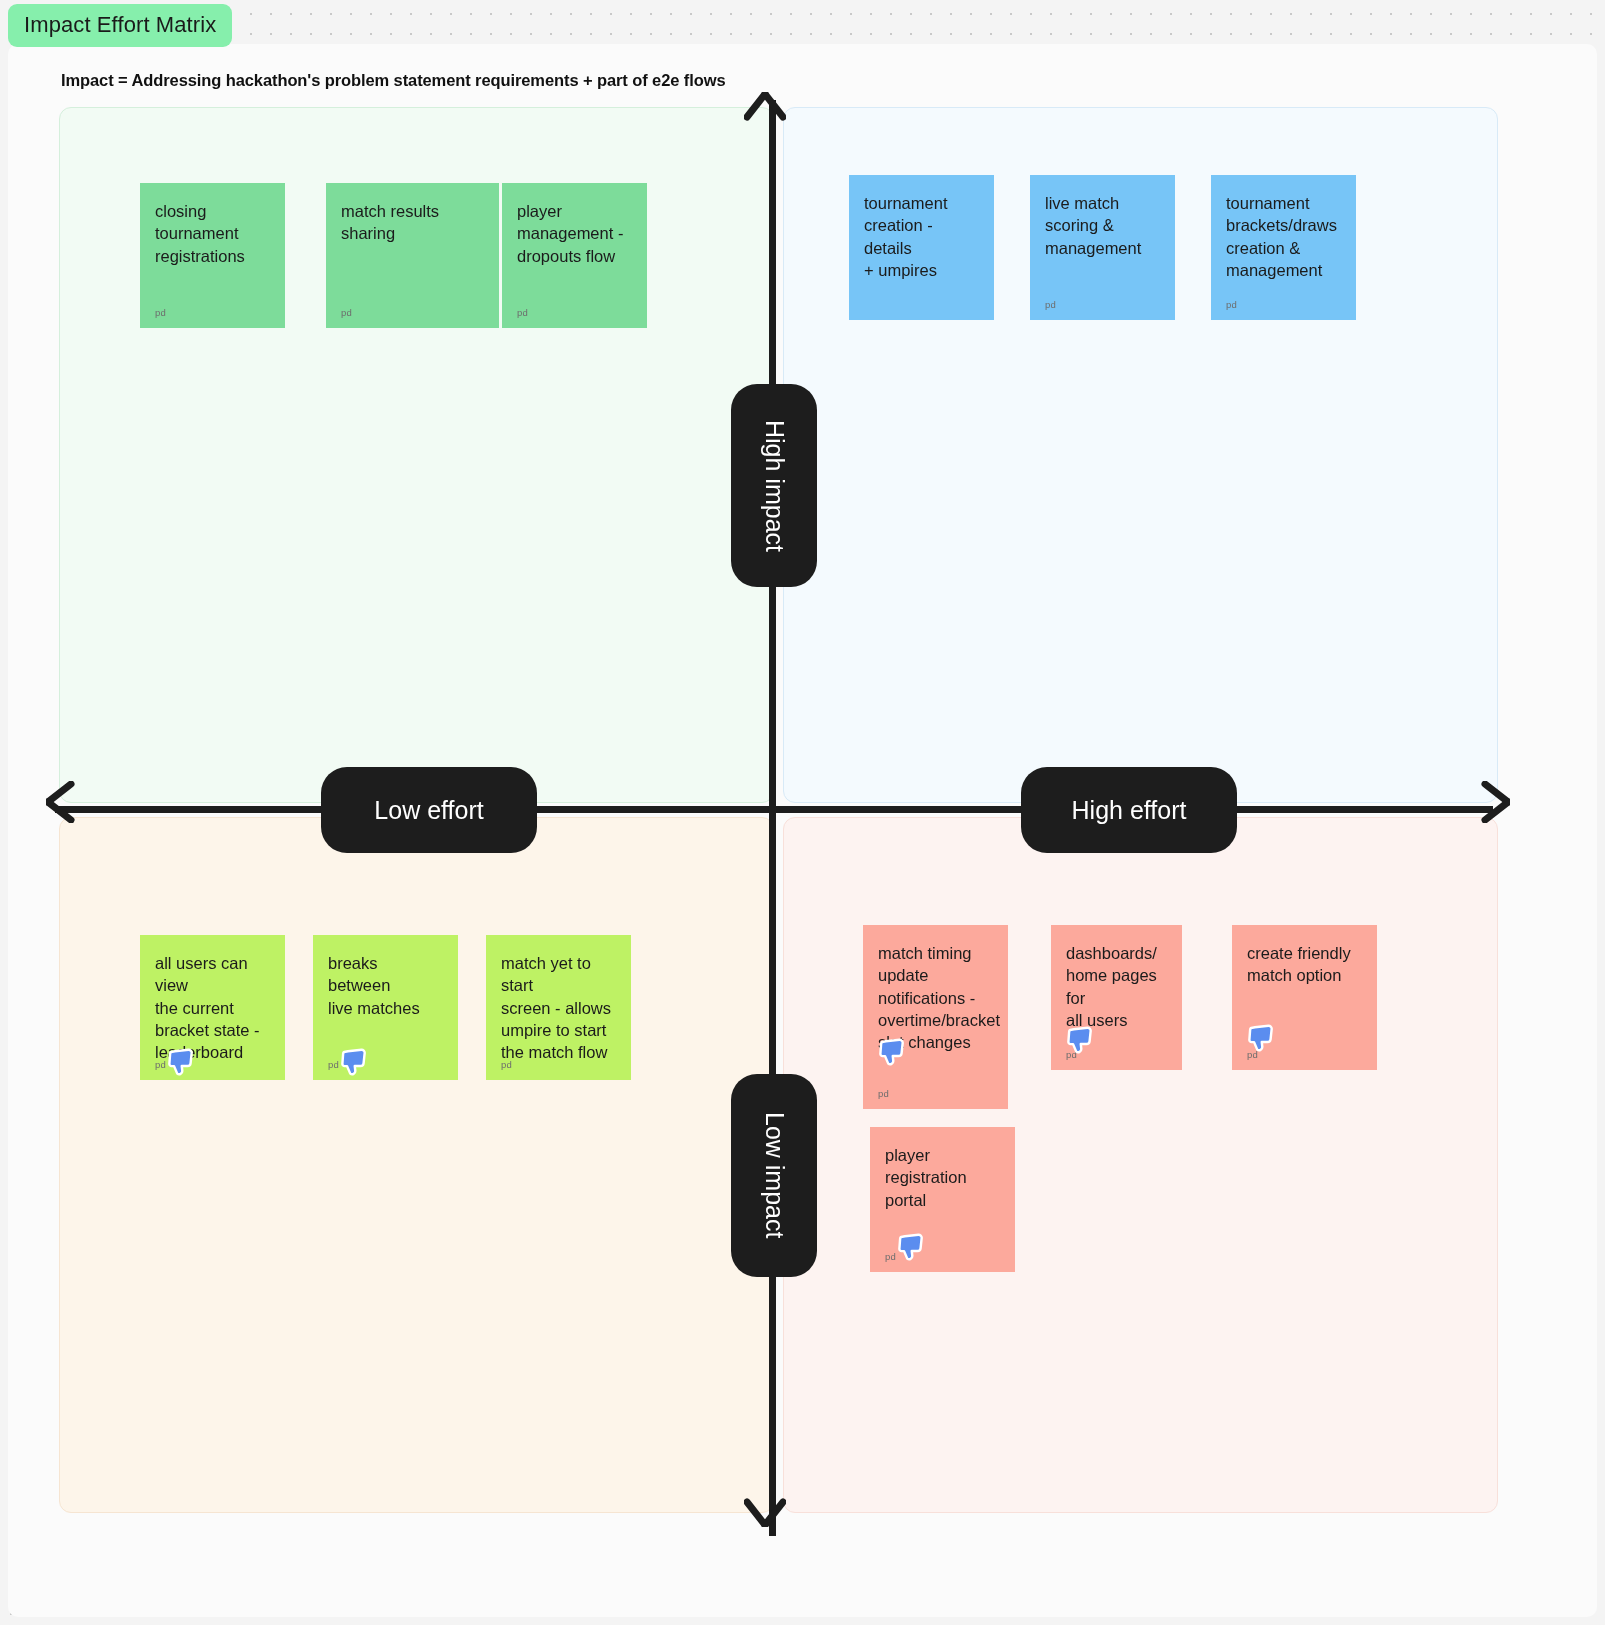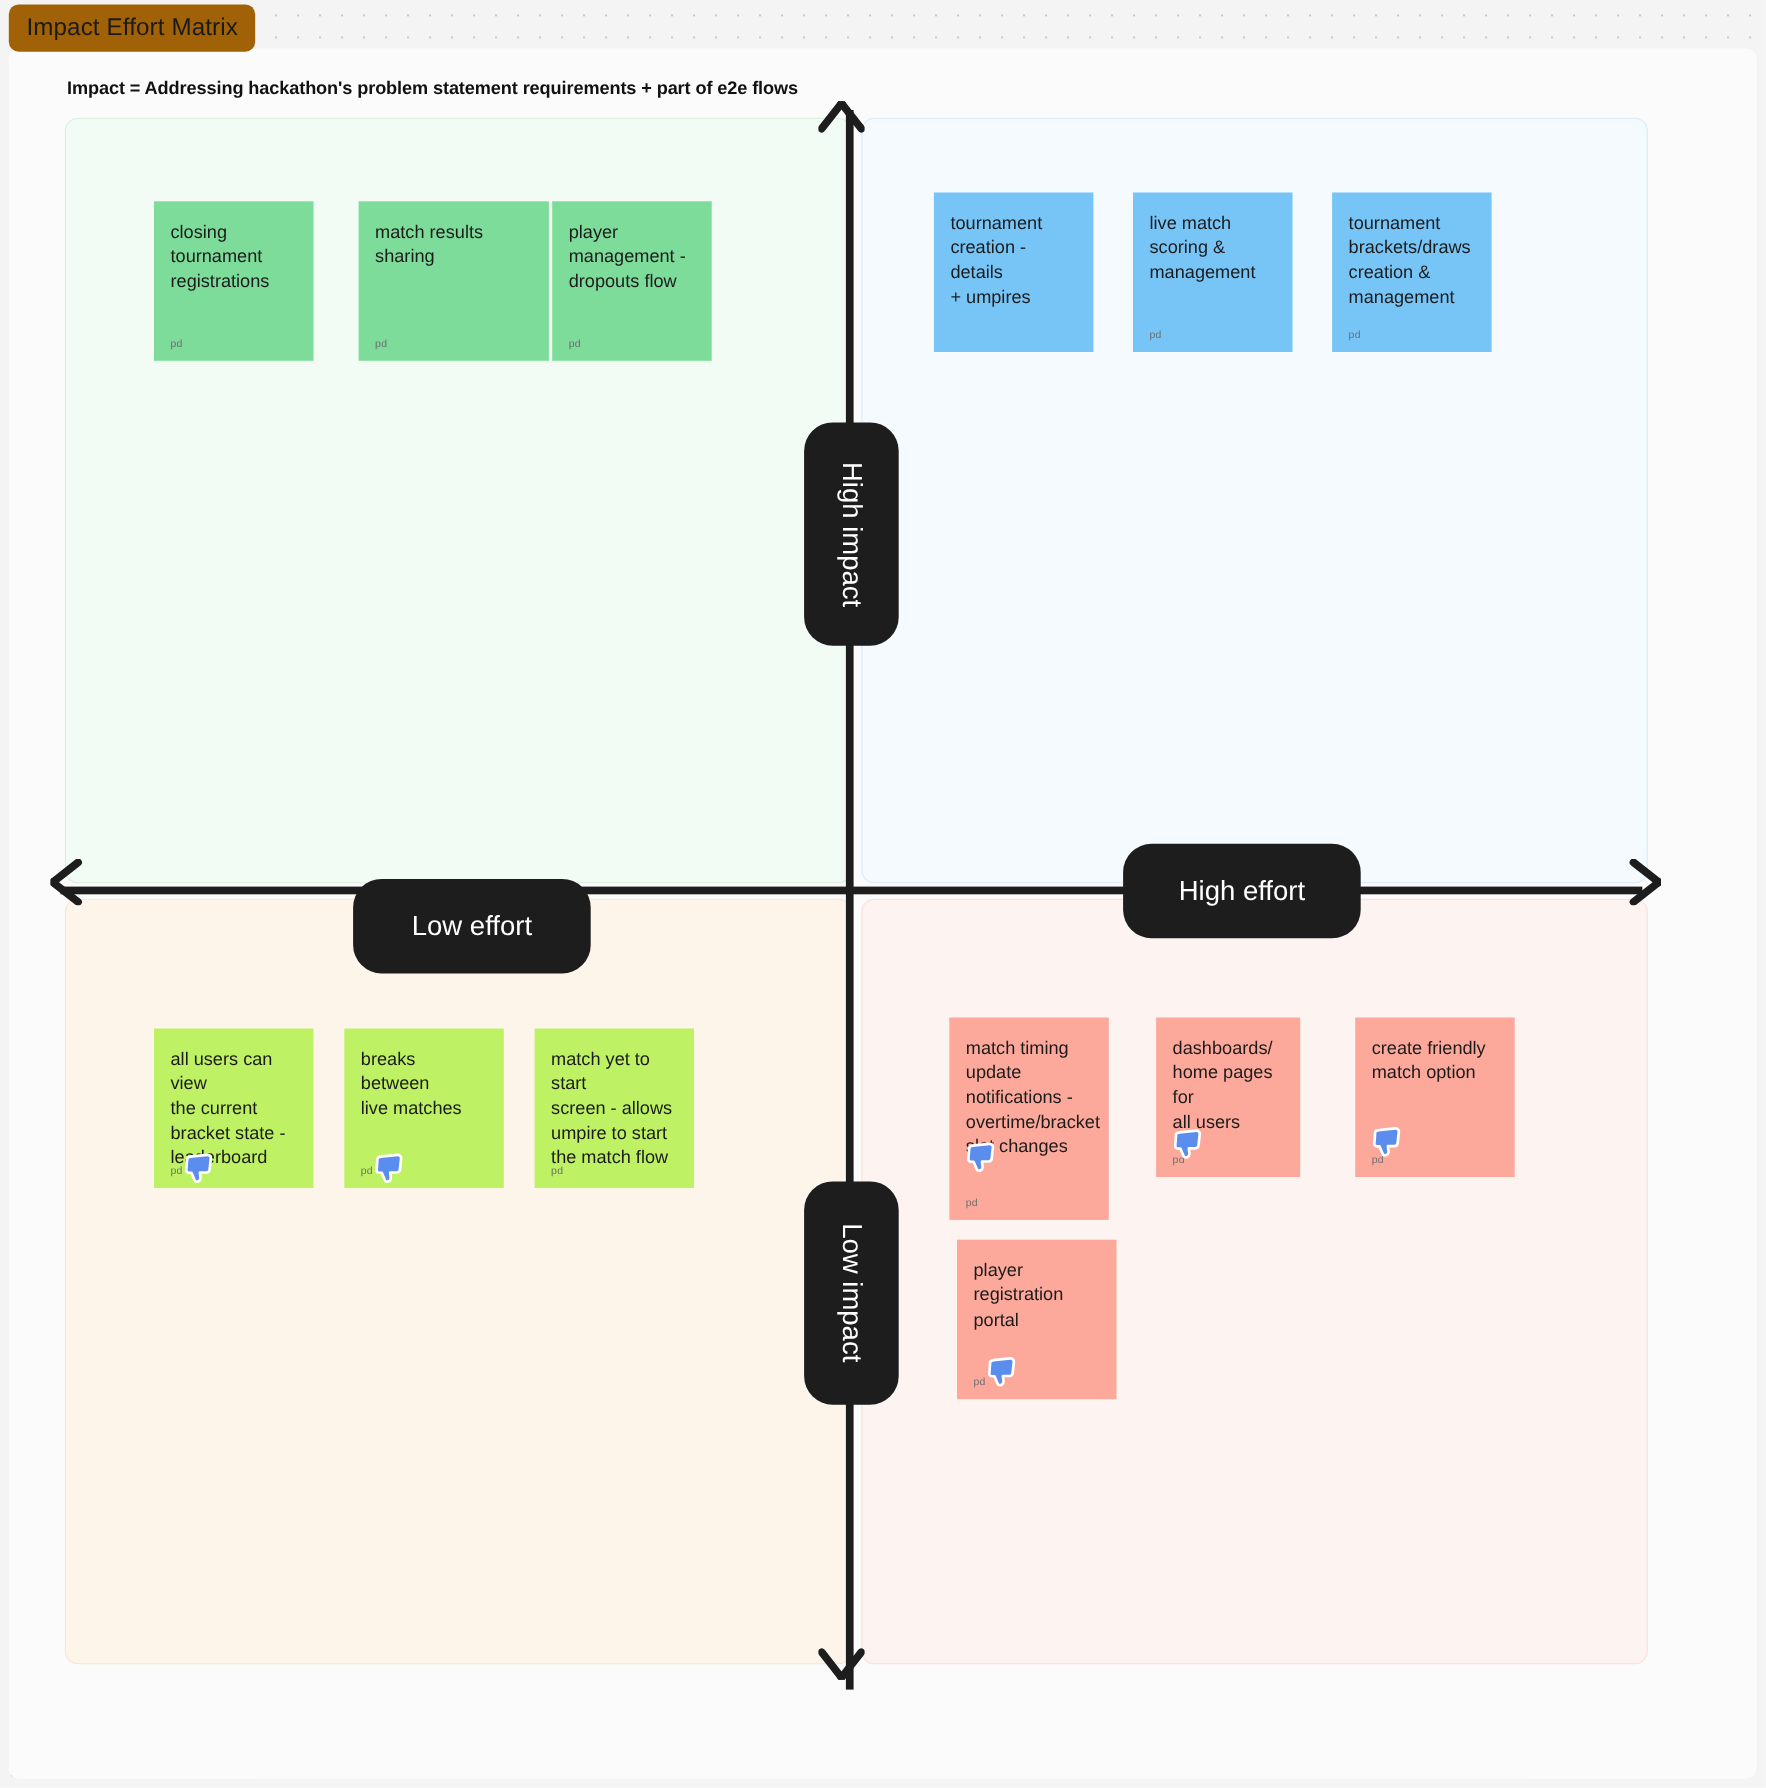--- a/index.html
+++ b/index.html
@@ -17,21 +17,21 @@
     background-size: 20px 20px;
     background-position: 1px 4px;
     position: relative;
   }
 
   
   #frame-title {
     position: absolute;
     left: 8px;
     top: 4px;
-    background: #a16207;
+    background: #86efac;
     color: #1a1a1a;
     font-size: 22px;
     font-weight: 400;
     letter-spacing: .1px;
     padding: 8px 16px 9px 16px;
     border-radius: 9px;
     z-index: 60;
     white-space: nowrap;
   }
 
@@ -204,21 +204,21 @@
       <path d="M32 21 L9 39" stroke="#1d1d1d" stroke-width="7" stroke-linecap="round" fill="none"></path>
     </svg>
   </div>
 
   <div class="pill pill-v" id="pill-high-impact" style="left:723px; top:340px; height:203px;">
     <span>High impact</span>
   </div>
   <div class="pill pill-v" id="pill-low-impact" style="left:723px; top:1030px; height:203px;">
     <span>Low impact</span>
   </div>
-  <div class="pill pill-h" id="pill-low-effort" style="left:313px; top:723px; width:216px;margin-top:32px;">
+  <div class="pill pill-h" id="pill-low-effort" style="left:313px; top:723px; width:216px;">
     <span>Low effort</span>
   </div>
   <div class="pill pill-h" id="pill-high-effort" style="left:1013px; top:723px; width:216px;">
     <span>High effort</span>
   </div>
 
   <div class="note green" style="left:132px; top:139px; width:145px; height:145px;">
     <div class="note-text">closing
 tournament
 registrations</div>

